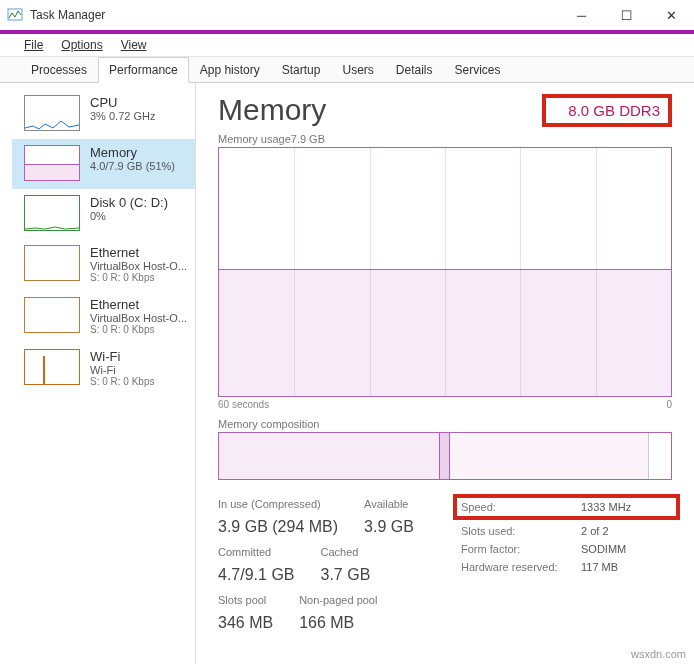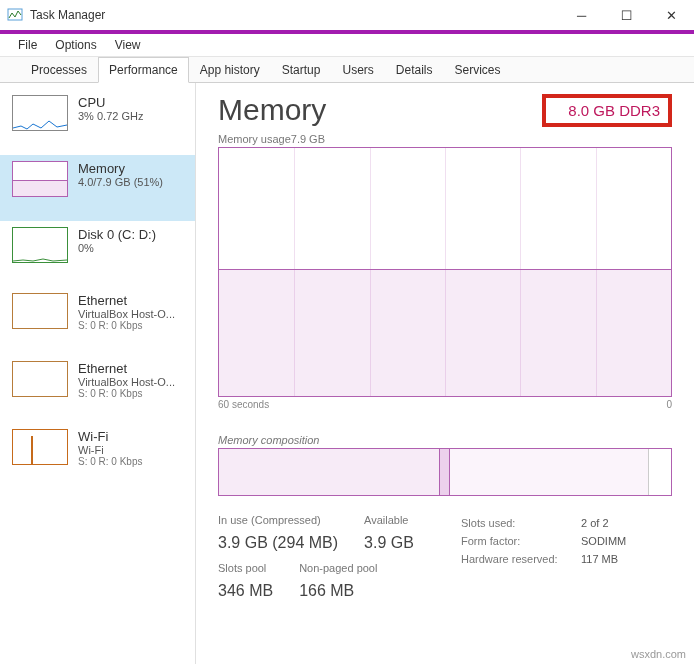--- a/index.html
+++ b/index.html
@@ -28,23 +28,24 @@
   }
   .win-btns { display: flex; }
   .win-btn {
     width: 45px; height: 30px;
     display: flex; align-items: center; justify-content: center;
     font-size: 13px;
   }
   .menubar {
     display: flex;
     gap: 18px;
-    padding: 4px 18px;
+    padding: 4px 24px;
     font-size: 12px;
     border-bottom: 1px solid #e5e5e5;
+    text-decoration: underline;
   }
   .tabs {
     display: flex;
     border-bottom: 1px solid #d0d0d0;
     padding-left: 20px;
     background: #fafafa;
   }
   .tab {
     padding: 5px 10px;
     font-size: 12px;
@@ -64,23 +65,24 @@
     height: 590px;
   }
   .sidebar {
     width: 195px;
     border-right: 1px solid #e0e0e0;
     padding-top: 6px;
     overflow: hidden;
   }
   .side-item {
     display: flex;
-    padding: 6px 8px 24px 12px;
+    padding: 6px 8px 8px 12px;
     gap: 10px;
     cursor: pointer;
+    margin-left: 12px;
   }
   .side-item.selected { background: #cce8f7; }
   .thumb {
     width: 54px; height: 34px;
     border: 1px solid #888;
     position: relative;
     background: #fff;
     flex-shrink: 0;
   }
   .thumb .fill {
@@ -130,21 +132,21 @@
     background: #fff;
   }
   .chart .grid-v { position:absolute; top:0; bottom:0; width:1px; background:#f0dff0; }
   .chart .fillarea {
     position:absolute; bottom:0; left:0; right:0;
     height: 51%;
     background: rgba(200,120,200,0.15);
     border-top: 1px solid #b060b0;
   }
   .axis { font-size:10px; color:#888; display:flex; justify-content:space-between; margin-top:2px;}
-  .comp-label { font-size:11px; color:#777; margin-top:24px;font-style:italic;}
+  .comp-label { font-size:11px; color:#777; margin-top:8px;}
   .comp {
     height: 46px;
     border: 1px solid #b060b0;
     margin-top: 2px;
     display: flex;
   }
   .comp .seg { height:100%; }
   .comp .seg.inuse { width:49%; background:rgba(200,120,200,0.15); border-right:1px solid #b060b0;}
   .comp .seg.mod   { width:2%;  background:rgba(200,120,200,0.35); border-right:1px solid #b060b0;}
   .comp .seg.stby  { width:44%; background:rgba(200,120,200,0.08); border-right:1px solid #ccc;}
@@ -311,31 +313,47 @@
             <div class="k">In use (Compressed)</div>
             <div class="v">3.9 GB (294 MB)</div>
           </div>
           <div class="stat">
             <div class="k">Available</div>
             <div class="v">3.9 GB</div>
           </div>
         </div>
         <div class="stat-row">
           <div class="stat">
+            <div class="k">Committed</div>
+            <div class="v">4.7/9.1 GB</div>
+          </div>
+          <div class="stat">
+            <div class="k">Cached</div>
+            <div class="v">3.7 GB</div>
+          </div>
+        </div>
+        <div class="stat-row">
+          <div class="stat">
             <div class="k">Slots pool</div>
             <div class="v">346 MB</div>
           </div>
           <div class="stat">
             <div class="k">Non-paged pool</div>
             <div class="v">166 MB</div>
           </div>
         </div>
       </div>
 
       <div class="kv-col">
+        <div class="highlight-box">
+          <div class="kv">
+            <div class="k">Speed:</div>
+            <div>1333 MHz</div>
+          </div>
+        </div>
         <div class="kv">
           <div class="k">Slots used:</div>
           <div>2 of 2</div>
         </div>
         <div class="kv">
           <div class="k">Form factor:</div>
           <div>SODIMM</div>
         </div>
         <div class="kv">
           <div class="k">Hardware reserved:</div>

